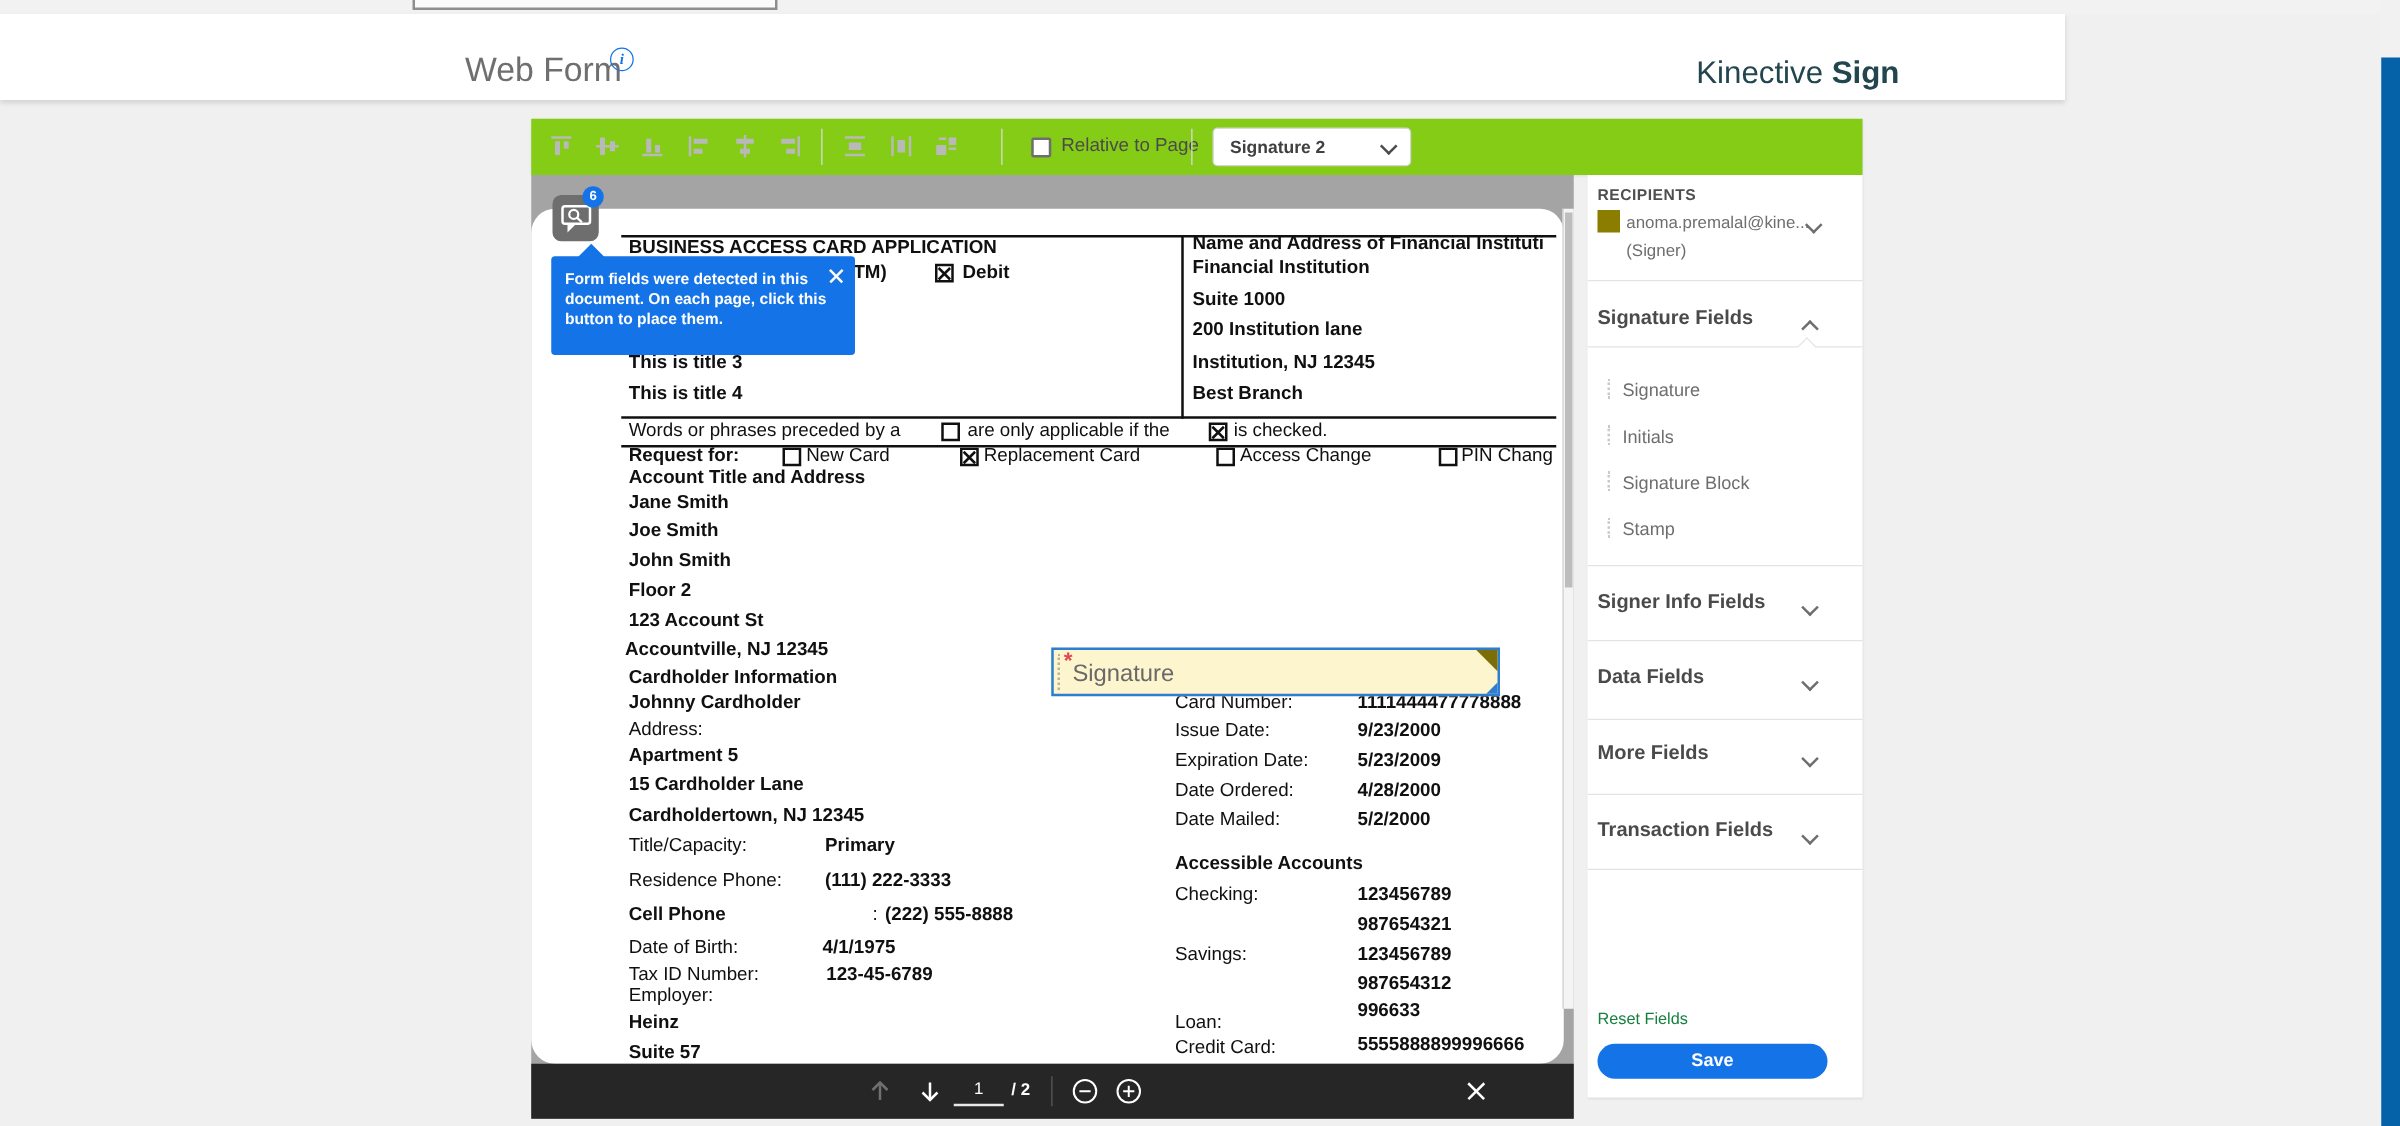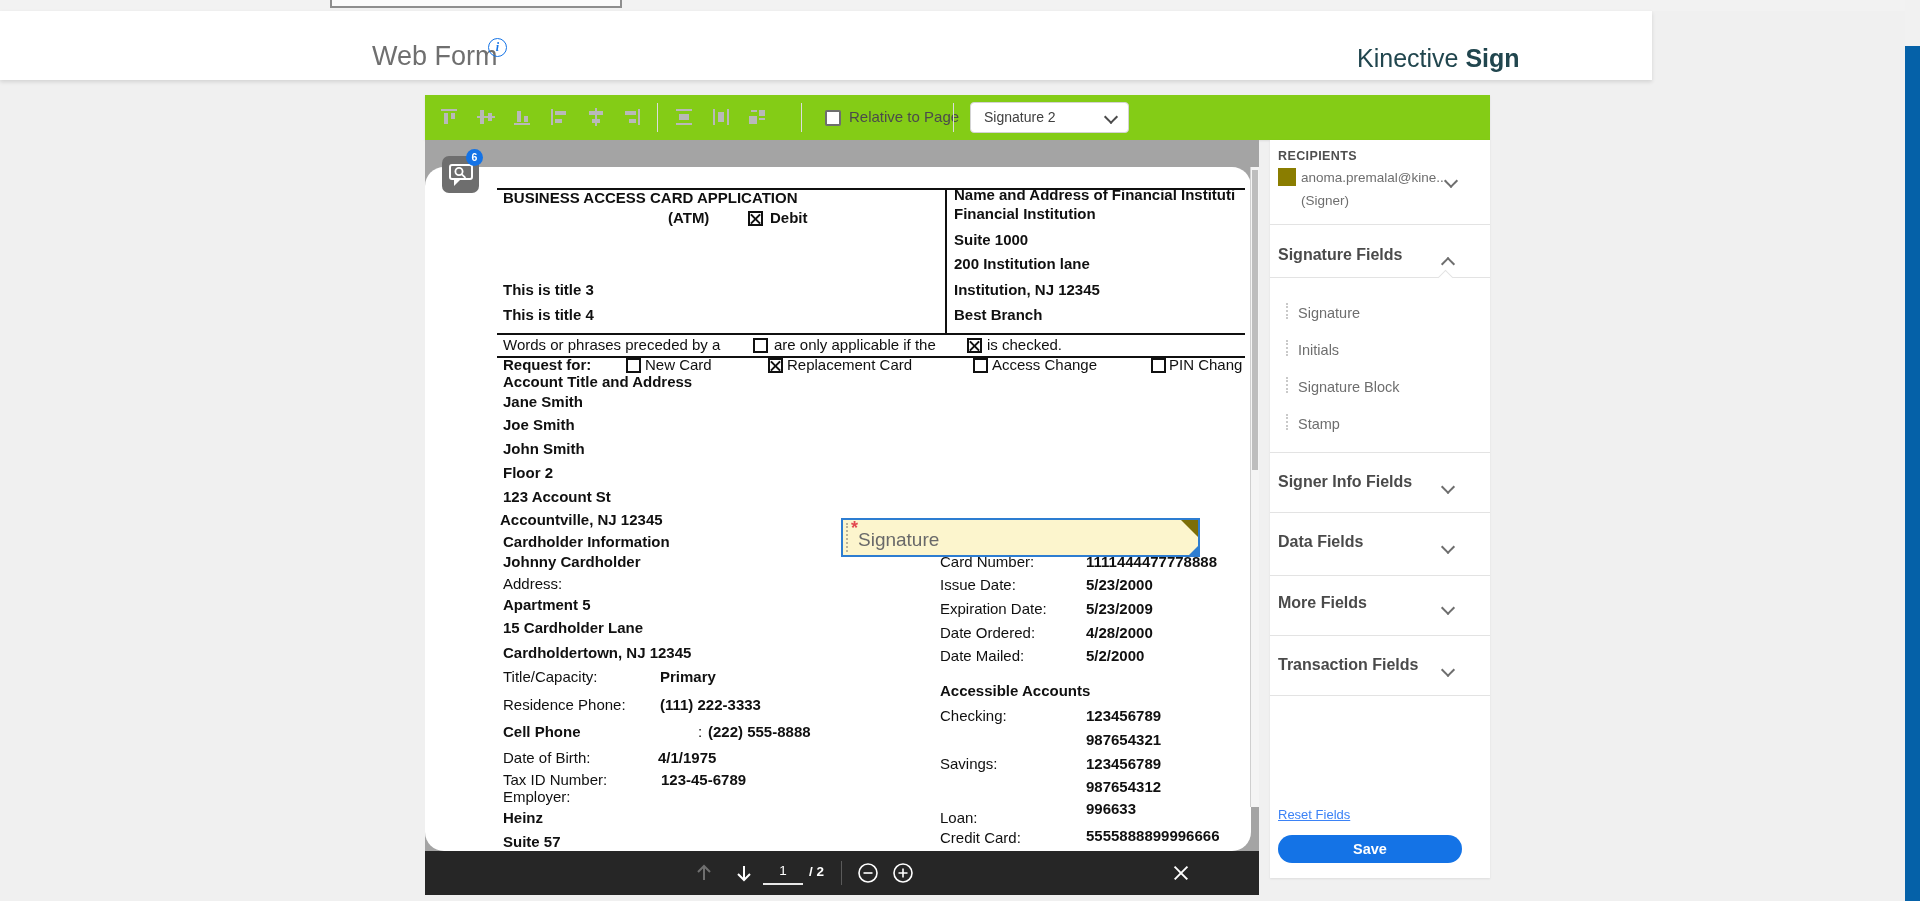--- a/index.html
+++ b/index.html
@@ -17,21 +17,21 @@
   #brand .bold{font-weight:bold;}
 
   
   #toolbar{position:absolute;left:425px;top:95px;width:1065px;height:45px;background:#84cc16;box-shadow:0 1px 2px rgba(0,0,0,.08);}
   .tbi{position:absolute;top:11px;width:22px;height:22px;cursor:pointer;}
   .tbi svg{display:block;}
   .tb-sep{position:absolute;top:8px;width:1px;height:29px;background:#dcdcdc;}
   #rel-checkbox{position:absolute;left:400px;top:15px;width:12px;height:12px;border:2px solid #6e6e6e;border-radius:2px;background:#fff;}
   #rel-label{position:absolute;left:424px;top:13px;font-size:15px;color:#4b4b4b;}
   #field-select{position:absolute;left:545px;top:7px;width:157px;height:29px;border:1px solid #d3d3d3;border-radius:4px;background:#fff;}
-  #field-select-value{position:absolute;left:13px;top:0;line-height:29px;font-size:14px;font-weight:normal;color:#404040;}
+  #field-select-value{position:absolute;left:13px;top:0;line-height:29px;font-size:14px;font-weight:bold;color:#404040;}
   .chev{width:8px;height:8px;border-right:2px solid #6e6e6e;border-bottom:2px solid #6e6e6e;display:inline-block;}
   .chev.down{transform:rotate(45deg);}
   .chev.up{transform:rotate(-135deg);}
   #field-select .chev{position:absolute;right:12px;top:9px;border-color:#4b4b4b;}
 
   
   #viewer{position:absolute;left:425px;top:140px;width:834px;height:755px;background:#a4a4a4;}
   #doc-page{position:absolute;left:0;top:27px;width:826px;height:684px;background:#fff;overflow:hidden;border-radius:19px;}
   #viewer-scroll{position:absolute;right:0;top:27px;width:8px;height:640px;background:#f4f4f4;border-left:1px solid #cfcfcf;}
   #viewer-thumb{position:absolute;left:1px;top:3px;width:6px;height:300px;background:#bdbdbd;}
@@ -85,21 +85,21 @@
   #recipient-swatch{position:absolute;left:8px;top:28px;width:18px;height:18px;background:#8a7d00;}
   #recipient-email{position:absolute;left:31px;top:30px;font-size:13.5px;color:#6e6e6e;}
   #recipient-chevron{position:absolute;left:176px;top:32px;}
   #recipient-role{position:absolute;left:31px;top:53px;font-size:13.5px;color:#6e6e6e;}
   .sb-section{position:absolute;left:8px;font-size:16px;font-weight:bold;color:#4a4a4a;cursor:pointer;}
   .sb-chev{position:absolute;left:173px;}
   #notch{position:absolute;left:170px;top:132px;width:10px;height:10px;background:#fff;transform:rotate(45deg);
          border-left:1px solid #e3e3e3;border-top:1px solid #e3e3e3;}
   .sb-item{position:absolute;left:28px;font-size:14.5px;color:#6e6e6e;cursor:grab;}
   .sb-handle{position:absolute;left:16px;width:0;height:16px;border-left:2px dotted #c9c9c9;}
-  #reset-link{position:absolute;left:8px;top:667px;font-size:13px;color:#3b82f6;text-decoration:underline;cursor:pointer;}
+  #reset-link{position:absolute;left:8px;top:667px;font-size:13px;color:#15803d;cursor:pointer;}
   #save-btn{position:absolute;left:8px;top:695px;width:184px;height:28px;border-radius:14px;background:#1473e6;color:#fff;
             font-size:14.5px;font-weight:bold;text-align:center;line-height:28px;cursor:pointer;}
 
   
   #right-scrollbar{position:absolute;left:1905px;top:0;width:15px;height:901px;background:#f1f1f1;}
   #right-thumb{position:absolute;left:0;top:46px;width:15px;height:855px;background:#0561a8;}
 </style>
 </head>
 <body>
 
@@ -255,21 +255,21 @@
       <div class="t b" style="left:233px;top:582px">4/1/1975</div>
       <div class="t" style="left:78px;top:604px">Tax ID Number:</div>
       <div class="t b" style="left:236px;top:604px">123-45-6789</div>
       <div class="t" style="left:78px;top:621px">Employer:</div>
       <div class="t b" style="left:78px;top:642px">Heinz</div>
       <div class="t b" style="left:78px;top:666px">Suite 57</div>
 
       <div class="t" style="left:515px;top:386px">Card Number:</div>
       <div class="t b" style="left:661px;top:386px">1111444477778888</div>
       <div class="t" style="left:515px;top:409px">Issue Date:</div>
-      <div class="t b" style="left:661px;top:409px">5/23/2000</div>
+      <div class="t b" style="left:661px;top:409px">9/23/2000</div>
       <div class="t" style="left:515px;top:433px">Expiration Date:</div>
       <div class="t b" style="left:661px;top:433px">5/23/2009</div>
       <div class="t" style="left:515px;top:457px">Date Ordered:</div>
       <div class="t b" style="left:661px;top:457px">4/28/2000</div>
       <div class="t" style="left:515px;top:480px">Date Mailed:</div>
       <div class="t b" style="left:661px;top:480px">5/2/2000</div>
 
       <div class="t b" style="left:515px;top:515px">Accessible Accounts</div>
       <div class="t" style="left:515px;top:540px">Checking:</div>
       <div class="t b" style="left:661px;top:540px">123456789</div>
@@ -298,20 +298,27 @@
     <div id="comment-btn">
       <svg width="37" height="37" viewBox="0 0 37 37">
         <rect x="8" y="9" width="22" height="14" rx="2" fill="none" stroke="#fff" stroke-width="2"></rect>
         <path d="M12 23v7l7-7z" fill="#fff"></path>
         <circle cx="17" cy="15.5" r="3.6" fill="none" stroke="#fff" stroke-width="1.8"></circle>
         <line x1="19.8" y1="18.3" x2="23.5" y2="21.8" stroke="#fff" stroke-width="1.8"></line>
       </svg>
     </div>
     <div id="comment-badge">6</div>
 
+    <div id="tooltip">
+      <div id="tooltip-arrow"></div>
+      <div class="tip-line">Form fields were detected in this</div>
+      <div class="tip-line">document. On each page, click this</div>
+      <div class="tip-line">button to place them.</div>
+      <div id="tooltip-close"></div>
+    </div>
 
     <div id="page-bar">
       <div class="bar-ico" style="left:268px">
         <svg width="22" height="22" viewBox="0 0 22 22" fill="none" stroke="#6f6f6f" stroke-width="2">
             <path d="M11 18V5"></path>
             <path d="M5 10l6-6 6 6"></path>
           </svg>
       </div>
       <div class="bar-ico" style="left:308px">
         <svg width="22" height="22" viewBox="0 0 22 22" fill="none" stroke="#fff" stroke-width="2">

